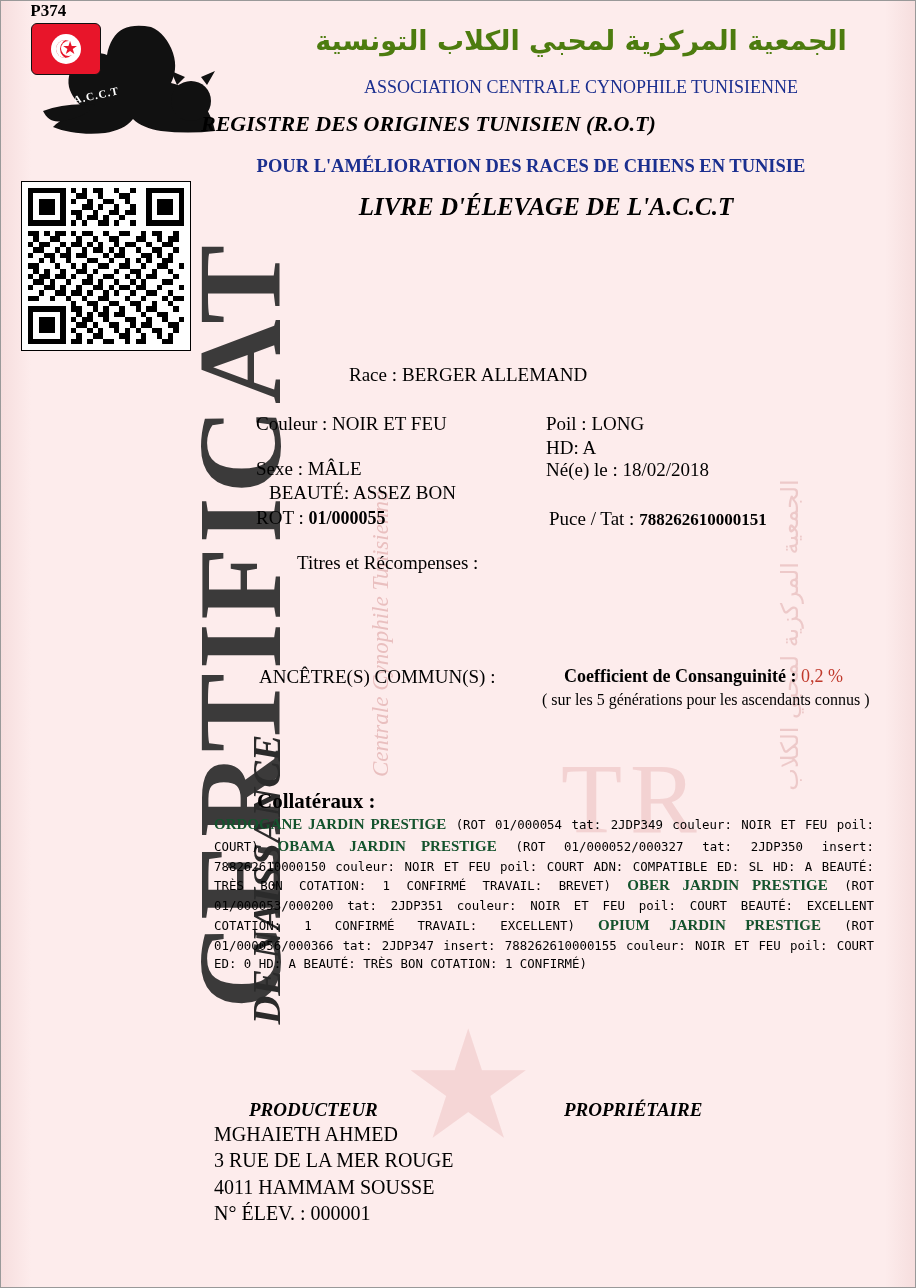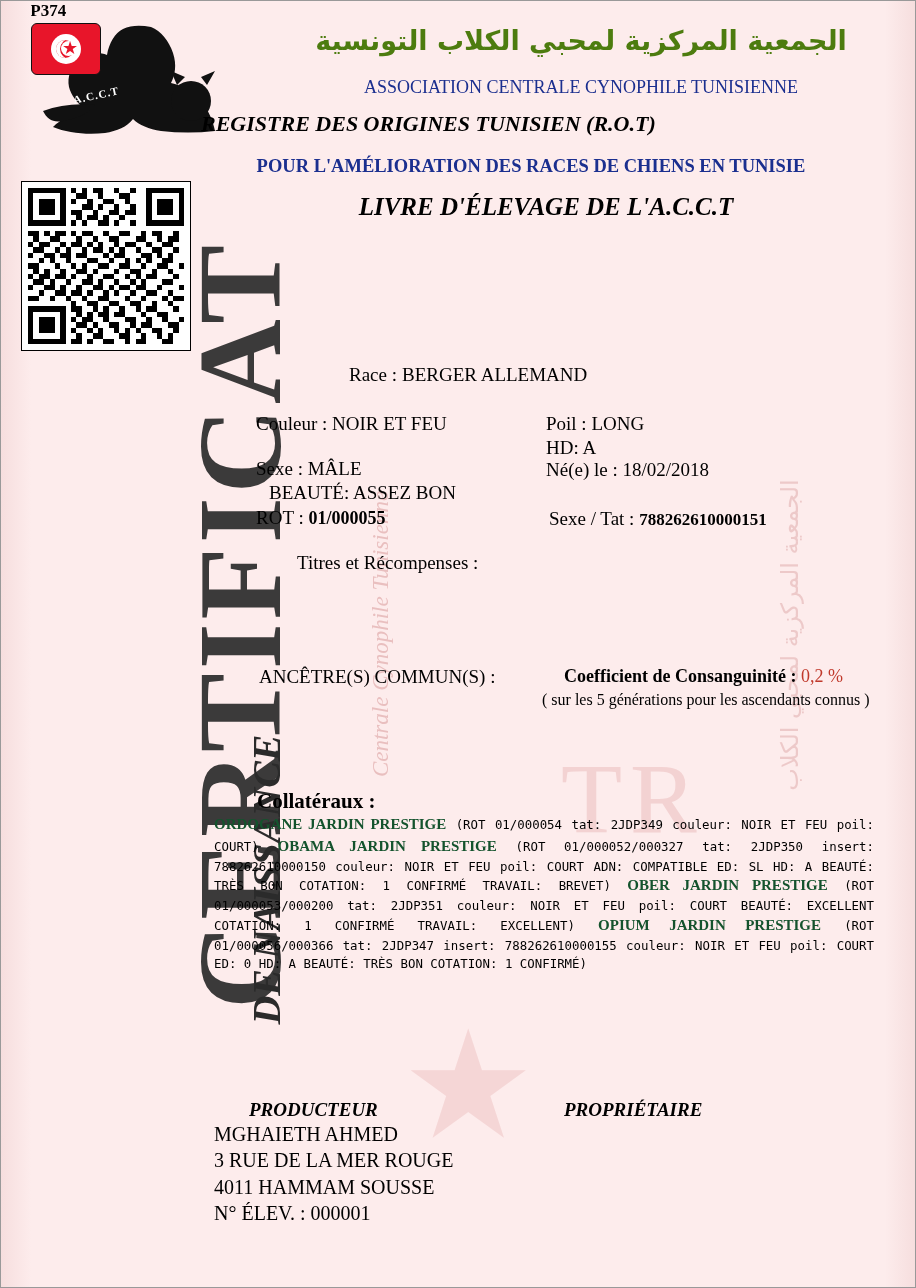--- a/index.html
+++ b/index.html
@@ -586,21 +586,21 @@
     <span class="lab">HD:</span>
     <span class="val">A</span>
   </div>
 
   <div class="fld f-ne">
     <span class="lab">Né(e)  le :</span>
     <span class="val">18/02/2018</span>
   </div>
 
   <div class="fld f-puce">
-    <span class="lab">Sexe / Tat :</span>
+    <span class="lab">Puce / Tat :</span>
     <span class="val">788262610000151</span>
   </div>
   <div class="f-puce2">2JDP374</div>
 
   <div class="fld f-titres">Titres et Récompenses :</div>
 
   <div class="ancetres">ANCÊTRE(S) COMMUN(S) :</div>
   <div class="coef">
     <span>Coefficient de Consanguinité :</span>
     <span class="pct">0,2 %</span>

